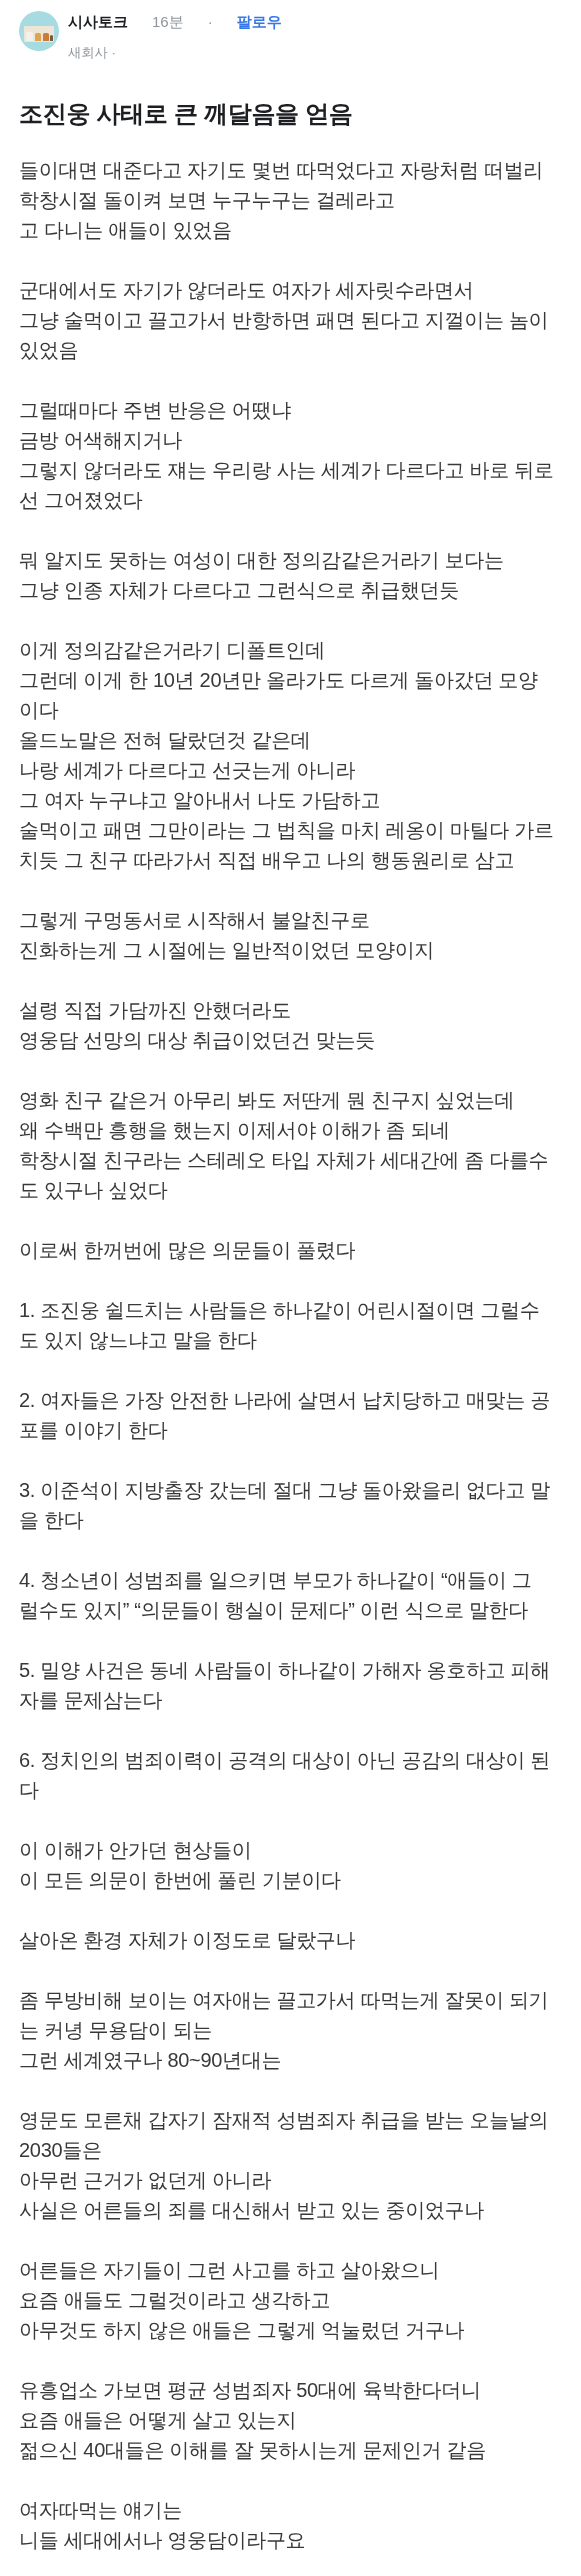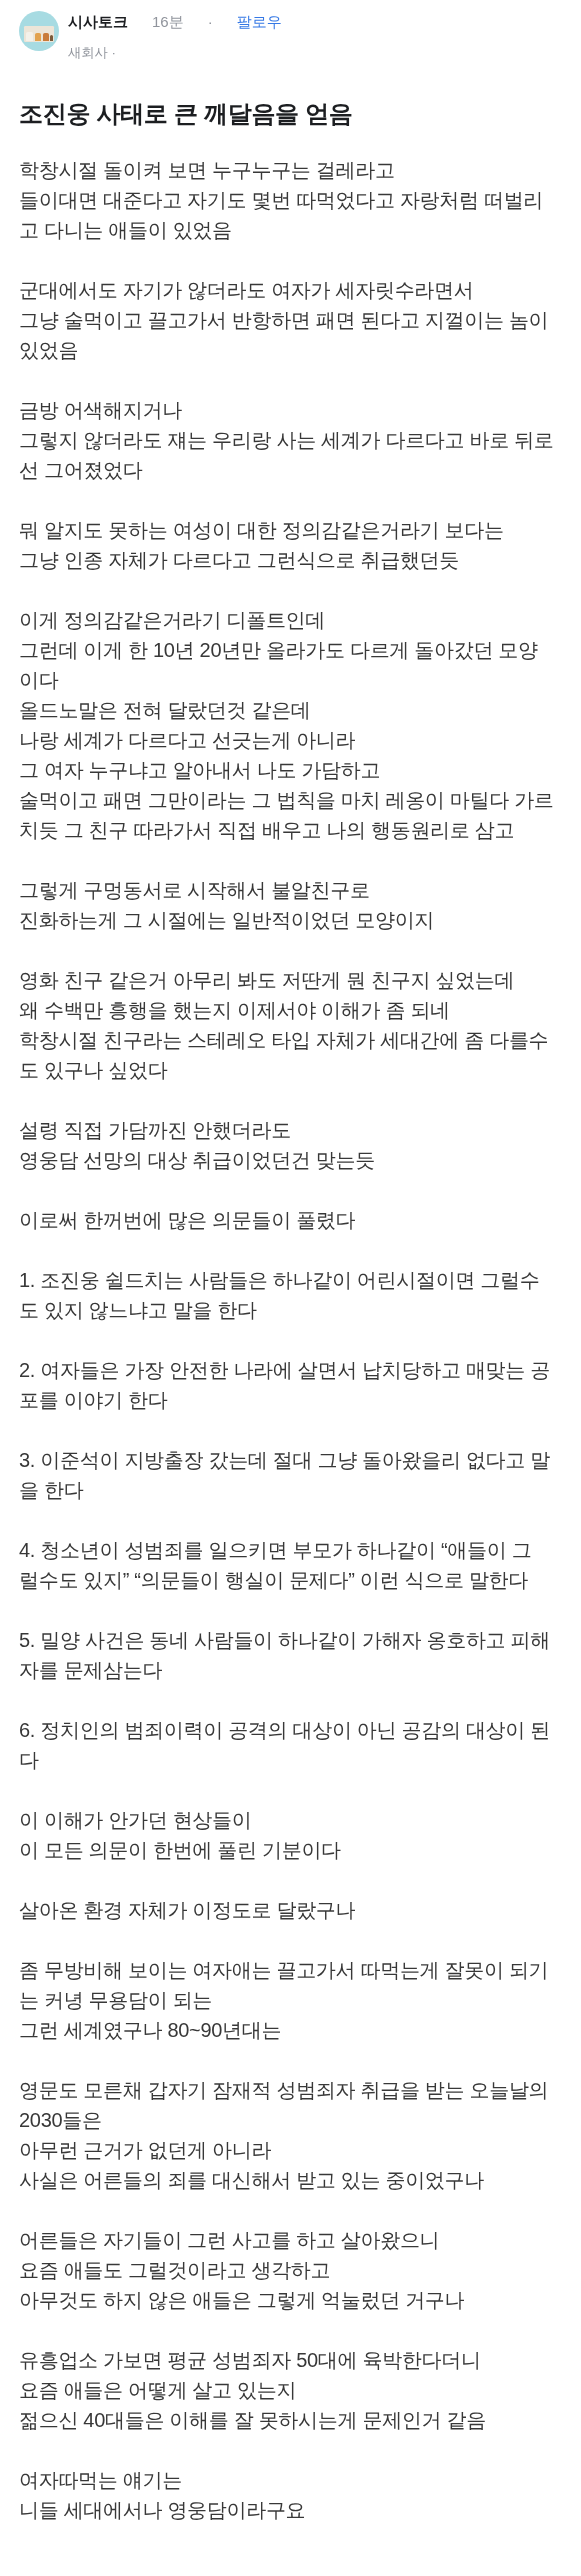--- a/index.html
+++ b/index.html
@@ -62,21 +62,21 @@
   }
   .author {
     font-weight: bold;
     color: #1c1e21;
     cursor: pointer;
   }
   .time   { color: #90949c; }
   .dot    { color: #90949c; }
   .follow {
     color: #3578e5;
-    font-weight: normal;
+    font-weight: bold;
     cursor: pointer;
   }
   .subtitle {
     margin-top: 13px;
     font-size: 13.3px;
     color: #90949c;
   }
   
   .title {
     margin-top: 36px;
@@ -123,30 +123,31 @@
         <span class="follow">팔로우</span>
       </div>
       <div class="subtitle">새회사 ·</div>
     </div>
   </div>
 
   <div class="title">조진웅 사태로 큰 깨달음을 얻음</div>
 
   <div class="post-body">
       <div class="para">
+        <div class="line">들이대면 대준다고 자기도 몇번 따먹었다고 자랑처럼 떠벌리</div>
         <div class="line">학창시절 돌이켜 보면 누구누구는 걸레라고</div>
-        <div class="line">들이대면 대준다고 자기도 몇번 따먹었다고 자랑처럼 떠벌리</div>
         <div class="line">고 다니는 애들이 있었음</div>
       </div>
       <div class="para">
         <div class="line">군대에서도 자기가 않더라도 여자가 세자릿수라면서</div>
         <div class="line">그냥 술먹이고 끌고가서 반항하면 패면 된다고 지껄이는 놈이</div>
         <div class="line">있었음</div>
       </div>
       <div class="para">
+        <div class="line">그럴때마다 주변 반응은 어땠냐</div>
         <div class="line">금방 어색해지거나</div>
         <div class="line">그렇지 않더라도 쟤는 우리랑 사는 세계가 다르다고 바로 뒤로</div>
         <div class="line">선 그어졌었다</div>
       </div>
       <div class="para">
         <div class="line">뭐 알지도 못하는 여성이 대한 정의감같은거라기 보다는</div>
         <div class="line">그냥 인종 자체가 다르다고 그런식으로 취급했던듯</div>
       </div>
       <div class="para">
         <div class="line">이게 정의감같은거라기 디폴트인데</div>
@@ -156,30 +157,30 @@
         <div class="line">나랑 세계가 다르다고 선긋는게 아니라</div>
         <div class="line">그 여자 누구냐고 알아내서 나도 가담하고</div>
         <div class="line">술먹이고 패면 그만이라는 그 법칙을 마치 레옹이 마틸다 가르</div>
         <div class="line">치듯 그 친구 따라가서 직접 배우고 나의 행동원리로 삼고</div>
       </div>
       <div class="para">
         <div class="line">그렇게 구멍동서로 시작해서 불알친구로</div>
         <div class="line">진화하는게 그 시절에는 일반적이었던 모양이지</div>
       </div>
       <div class="para">
+        <div class="line">설령 직접 가담까진 안했더라도</div>
+        <div class="line">영웅담 선망의 대상 취급이었던건 맞는듯</div>
+      </div>
+      <div class="para">
         <div class="line">영화 친구 같은거 아무리 봐도 저딴게 뭔 친구지 싶었는데</div>
         <div class="line">왜 수백만 흥행을 했는지 이제서야 이해가 좀 되네</div>
         <div class="line">학창시절 친구라는 스테레오 타입 자체가 세대간에 좀 다를수</div>
         <div class="line">도 있구나 싶었다</div>
       </div>
       <div class="para">
-        <div class="line">설령 직접 가담까진 안했더라도</div>
-        <div class="line">영웅담 선망의 대상 취급이었던건 맞는듯</div>
-      </div>
-      <div class="para">
         <div class="line">이로써 한꺼번에 많은 의문들이 풀렸다</div>
       </div>
       <div class="para">
         <div class="line">1. 조진웅 쉴드치는 사람들은 하나같이 어린시절이면 그럴수</div>
         <div class="line">도 있지 않느냐고 말을 한다</div>
       </div>
       <div class="para">
         <div class="line">2. 여자들은 가장 안전한 나라에 살면서 납치당하고 매맞는 공</div>
         <div class="line">포를 이야기 한다</div>
       </div>

